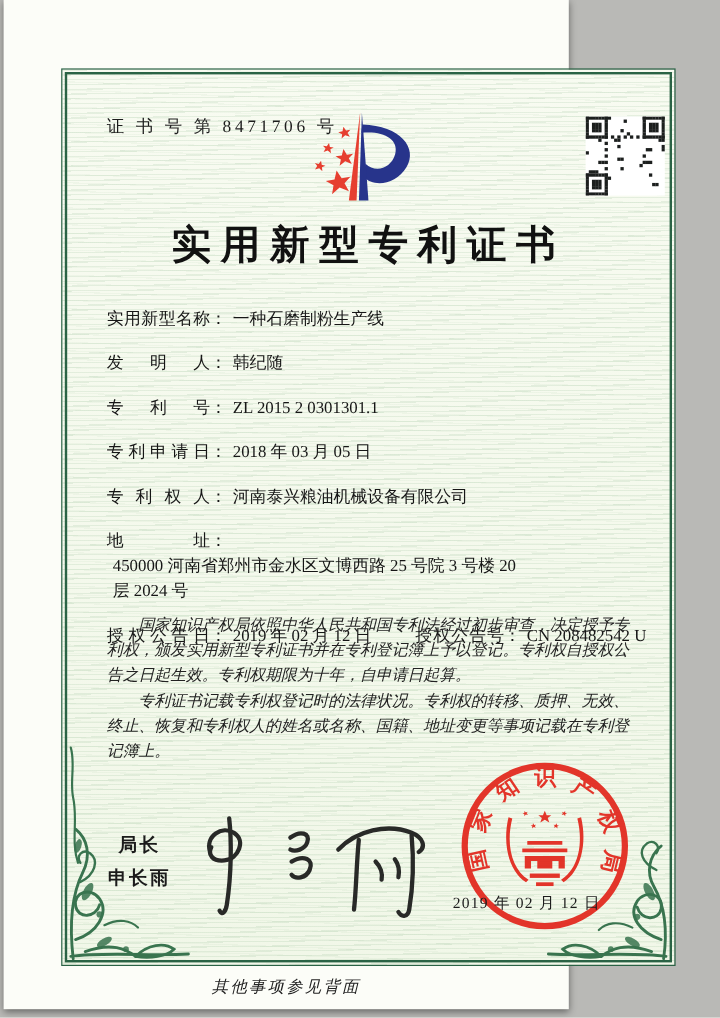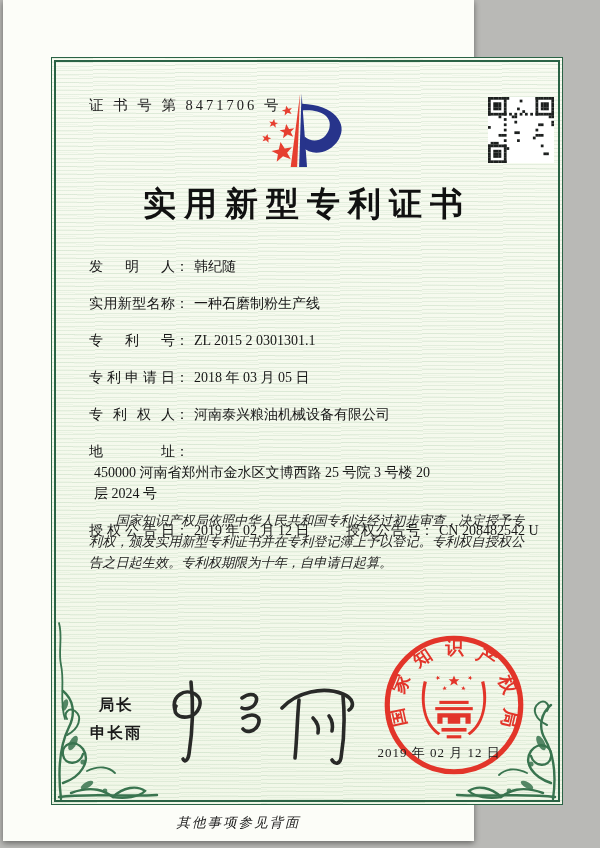--- a/index.html
+++ b/index.html
@@ -260,24 +260,24 @@
         <rect x="4" y="21" width="1.04" height="1.04" fill="#1c1f1e"></rect>
         <rect x="2" y="22" width="1.04" height="1.04" fill="#1c1f1e"></rect>
         <rect x="3" y="22" width="1.04" height="1.04" fill="#1c1f1e"></rect>
         <rect x="4" y="22" width="1.04" height="1.04" fill="#1c1f1e"></rect>
       </svg>
 
     <div class="title">实用新型专利证书</div>
 
     <div class="fields">
       <div class="row">
+        <span class="fl">实用新型名称</span><span class="colon">：</span><span class="fv">一种石磨制粉生产线</span>
+      </div>
+      <div class="row">
         <span class="fl">发明人</span><span class="colon">：</span><span class="fv">韩纪随</span>
-      </div>
-      <div class="row">
-        <span class="fl">实用新型名称</span><span class="colon">：</span><span class="fv">一种石磨制粉生产线</span>
       </div>
       <div class="row">
         <span class="fl">专利号</span><span class="colon">：</span><span class="fv">ZL 2015 2 0301301.1</span>
       </div>
       <div class="row">
         <span class="fl">专利申请日</span><span class="colon">：</span><span class="fv">2018 年 03 月 05 日</span>
       </div>
       <div class="row">
         <span class="fl">专利权人</span><span class="colon">：</span><span class="fv">河南泰兴粮油机械设备有限公司</span>
       </div>
@@ -289,20 +289,21 @@
           <span class="fl">授权公告日</span><span class="colon">：</span><span class="fv">2019 年 02 月 12 日</span>
         </span>
         <span class="pair-b">
           <span class="fl">授权公告号</span><span class="colon">：</span><span class="fv">CN 208482542 U</span>
         </span>
       </div>
     </div>
 
     <div class="bodytext">
       <p>国家知识产权局依照中华人民共和国专利法经过初步审查，决定授予专利权，颁发实用新型专利证书并在专利登记簿上予以登记。专利权自授权公告之日起生效。专利权期限为十年，自申请日起算。</p>
+      <p>专利证书记载专利权登记时的法律状况。专利权的转移、质押、无效、终止、恢复和专利权人的姓名或名称、国籍、地址变更等事项记载在专利登记簿上。</p>
     </div>
 
     <div class="signer">
       <div>局长</div>
       <div>申长雨</div>
     </div>
 
     <svg class="signature" viewBox="0 0 215 100" aria-hidden="true">
       <g fill="none" stroke="#141414" stroke-width="3.6" stroke-linecap="round" stroke-linejoin="round" opacity=".9">
         <path d="M28,40 C24,26 38,18 48,24 C58,30 52,46 40,47 C30,48 26,42 29,36"></path>

